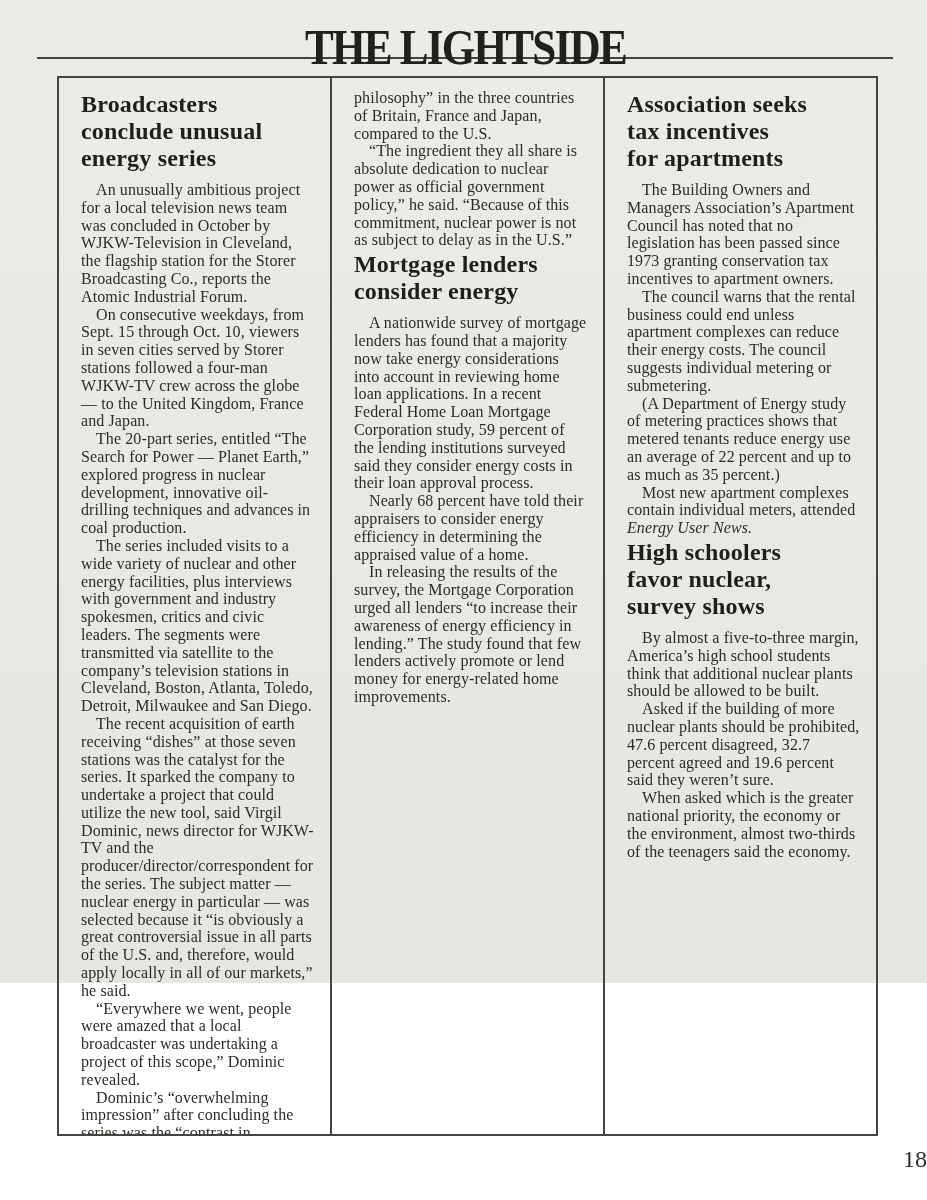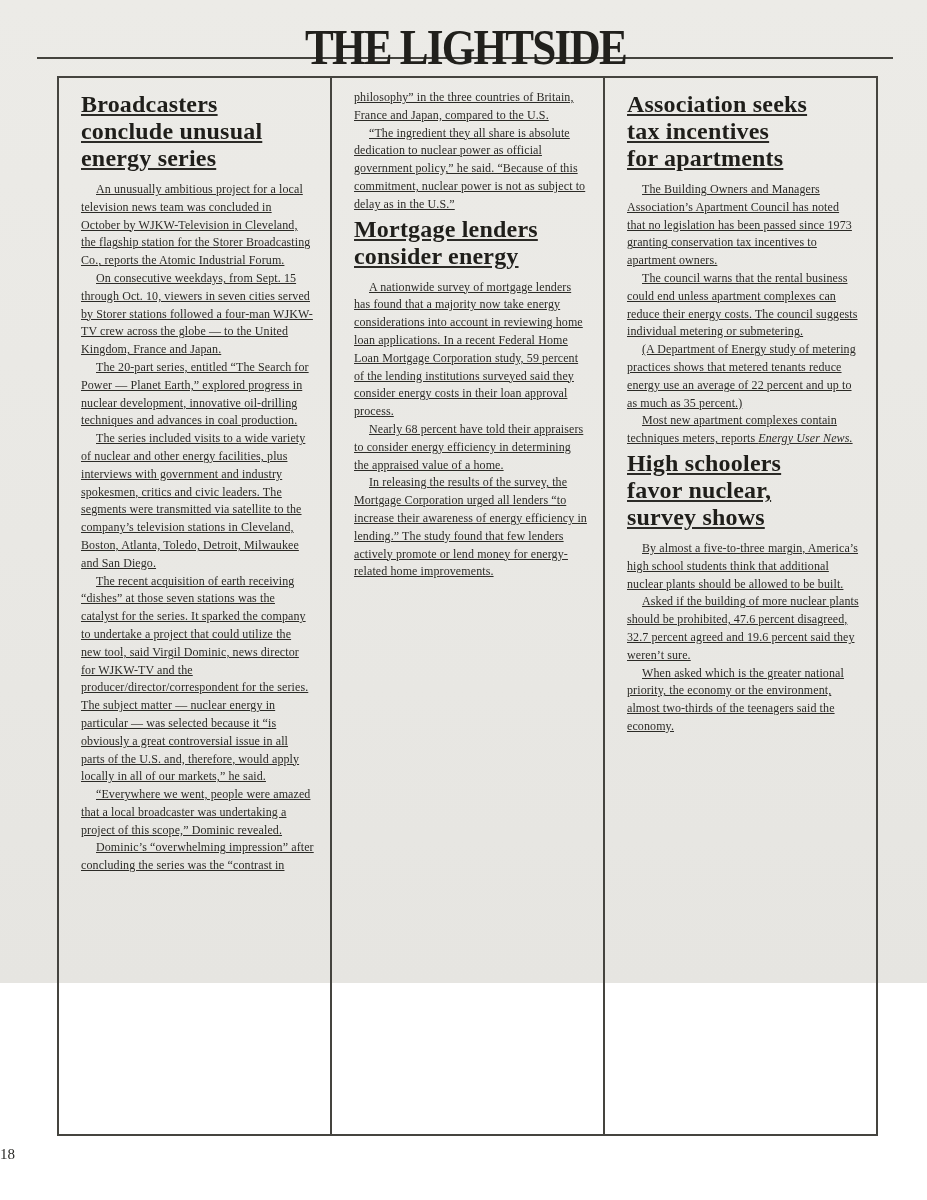--- a/index.html
+++ b/index.html
@@ -49,49 +49,48 @@
     border: 2px solid #45443f;
     box-sizing: border-box;
     display: flex;
     background: transparent;
   }
   .col {
     flex: 1 1 0;
     box-sizing: border-box;
     padding: 11px 16px 10px 22px;
     overflow: hidden;
-    text-decoration: underline;
   }
   .col + .col { border-left: 2px solid #45443f; }
   .headline {
     margin: 2px 0 9px 0;
     font-size: 24px;
     line-height: 27px;
     font-weight: 700;
     color: #1f1e1a;
     letter-spacing: 0.2px;
     white-space: pre-line;
   }
   .headline.follow { }
   .para {
     margin: 0;
-    font-size: 12px;
+    font-size: 16px;
     line-height: 17.8px;
     text-indent: 15px;
     text-align: left;
     letter-spacing: 0.1px;
   }
   .para.no-indent { text-indent: 0; }
   .para em { font-style: italic; }
   
   .footer {
     position: absolute;
     left: 0; right: 0; top: 1146px;
-    text-align: left;
-    font-size: 15px;
+    text-align: right;
+    font-size: 24px;
     color: #2c2b27;
   }
 </style>
 </head>
 <body>
 
 <div class="page">
 
   <div class="masthead-wrap">
     <div class="masthead-rule"></div>
@@ -122,21 +121,21 @@
         <p class="para"><span>Nearly 68 percent have told their appraisers to consider energy efficiency in determining the appraised value of a home.</span></p>
         <p class="para"><span>In releasing the results of the survey, the Mortgage Corporation urged all lenders “to increase their awareness of energy efficiency in lending.” The study found that few lenders actively promote or lend money for energy-related home improvements.</span></p>
       </div>
     <div class="col">
         <h2 class="headline">Association seeks
 tax incentives
 for apartments</h2>
         <p class="para"><span>The Building Owners and Managers Association’s Apartment Council has noted that no legislation has been passed since 1973 granting conservation tax incentives to apartment owners.</span></p>
         <p class="para"><span>The council warns that the rental business could end unless apartment complexes can reduce their energy costs. The council suggests individual metering or submetering.</span></p>
         <p class="para"><span>(A Department of Energy study of metering practices shows that metered tenants reduce energy use an average of 22 percent and up to as much as 35 percent.)</span></p>
-        <p class="para"><span>Most new apartment complexes contain techniques meters, reports </span><em>Energy User News.</em></p>
+        <p class="para"><span>Most new apartment complexes contain individual meters, attended </span><em>Energy User News.</em></p>
         <h2 class="headline follow">High schoolers
 favor nuclear,
 survey shows</h2>
         <p class="para"><span>By almost a five-to-three margin, America’s high school students think that additional nuclear plants should be allowed to be built.</span></p>
         <p class="para"><span>Asked if the building of more nuclear plants should be prohibited, 47.6 percent disagreed, 32.7 percent agreed and 19.6 percent said they weren’t sure.</span></p>
         <p class="para"><span>When asked which is the greater national priority, the economy or the environment, almost two-thirds of the teenagers said the economy.</span></p>
       </div>
   </div>
 
   <div class="footer">18</div>

